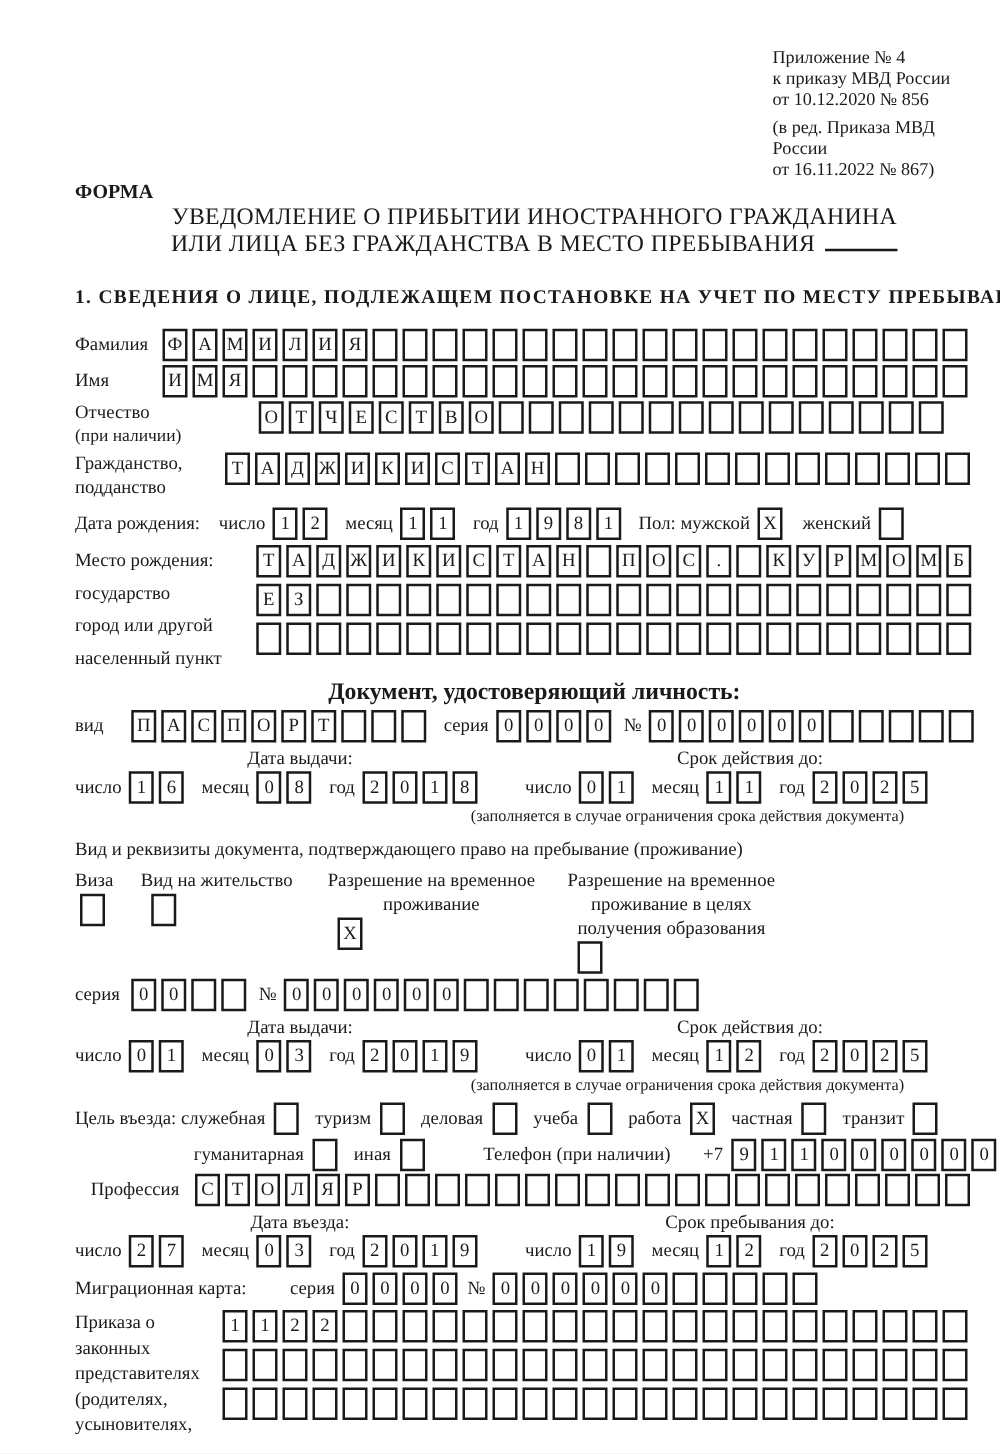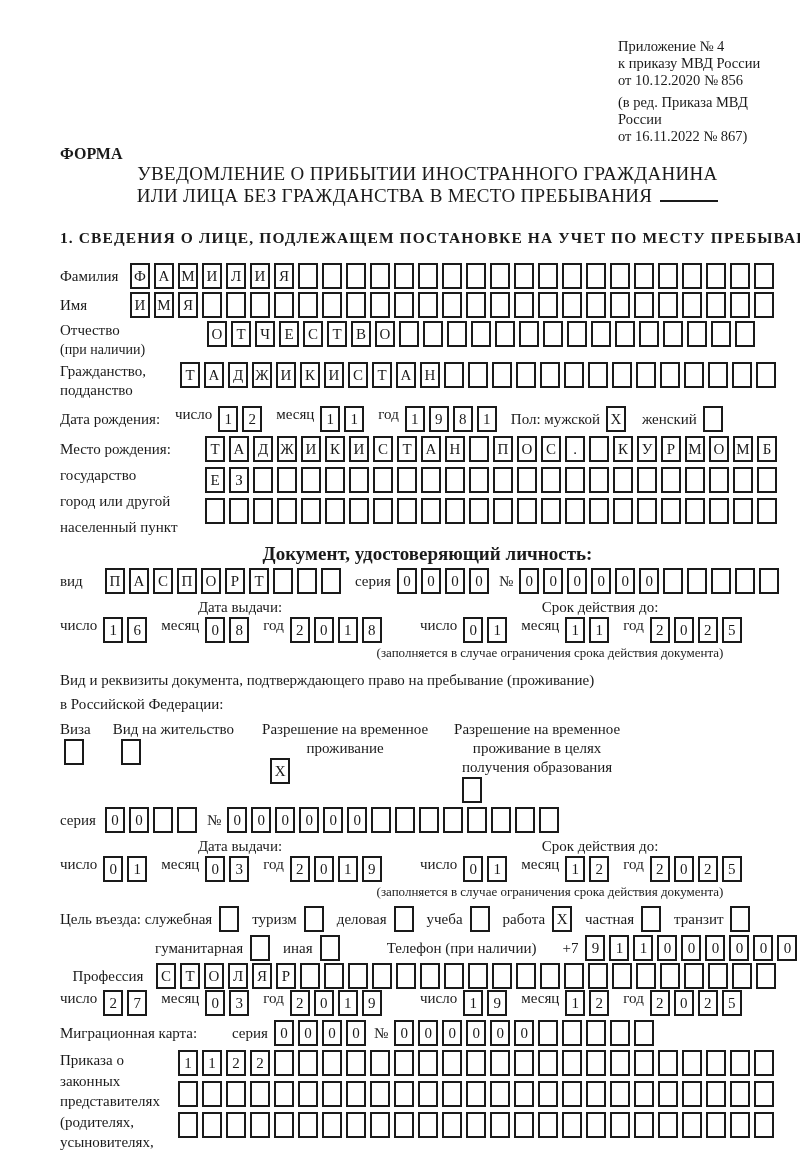--- a/index.html
+++ b/index.html
@@ -35,21 +35,21 @@
   .vgap > .cells { margin-bottom:5px; }
   .center-bold { text-align:center; font-weight:bold; font-size:19px; margin-top:3px; }
 
   .dates-head { display:flex; margin-top:5px; font-size:15px; }
   .dh-l { width:360px; text-align:center; }
   .dh-r { width:300px; text-align:center; margin-left:30px; }
   .dates-row { display:flex; align-items:center; margin-top:1px; }
   .dr-l { width:360px; display:flex; align-items:center; }
   .dr-r { display:flex; align-items:center; }
   .dlabel { font-size:15px; margin-right:6px; }
-  .dgroup { display:flex; margin-right:10px; }
+  .dgroup { display:flex; align-items:center; margin-right:10px; }
   .note-r { font-size:13px; margin-left:270px; width:440px; text-align:center; margin-top:2px; }
   .para { font-size:15px; line-height:24px; margin-top:7px; }
 
   .pt-row { display:flex; align-items:flex-start; margin-top:4px; }
   .pt-item { display:flex; align-items:flex-start;flex-direction:column; }
   .pt-lbl { font-size:15px; line-height:19px; text-align:center; }
   .pt-lbl.left { text-align:left; }
   .cb { margin-left:8px; }
 
   .purpose { display:flex; align-items:center; margin-top:6px; }
@@ -424,21 +424,20 @@
             <span class="cell">2</span>
             <span class="cell">5</span>
           </div>
         </div>
     </div>
   </div>
   <div class="note-r">(заполняется в случае ограничения срока действия документа)</div>
 
   <div class="para">
     <div>Вид и реквизиты документа, подтверждающего право на пребывание (проживание)</div>
-    <div>в Российской Федерации:</div>
   </div>
 
   <div class="pt-row">
     <div class="pt-item">
       <div class="pt-lbl left">Виза</div>
       <span class="cell" style="margin-left:4px;"></span>
     </div>
     <div class="pt-item" style="margin-left:22px;">
       <div class="pt-lbl left">Вид на жительство</div>
       <span class="cell cb"></span>
@@ -625,20 +624,24 @@
         <span class="cell"></span>
         <span class="cell"></span>
         <span class="cell"></span>
         <span class="cell"></span>
         <span class="cell"></span>
         <span class="cell"></span>
         <span class="cell"></span>
       </div>
   </div>
 
+  <div class="dates-head">
+    <div class="dh-l">Дата въезда:</div>
+    <div class="dh-r">Срок пребывания до:</div>
+  </div>
   <div class="dates-row">
     <div class="dr-l">
       <div class="dgroup">
           <span class="dlabel">число</span>
         <div class="cells">
             <span class="cell">2</span>
             <span class="cell">7</span>
           </div>
         </div>
       <div class="dgroup">

